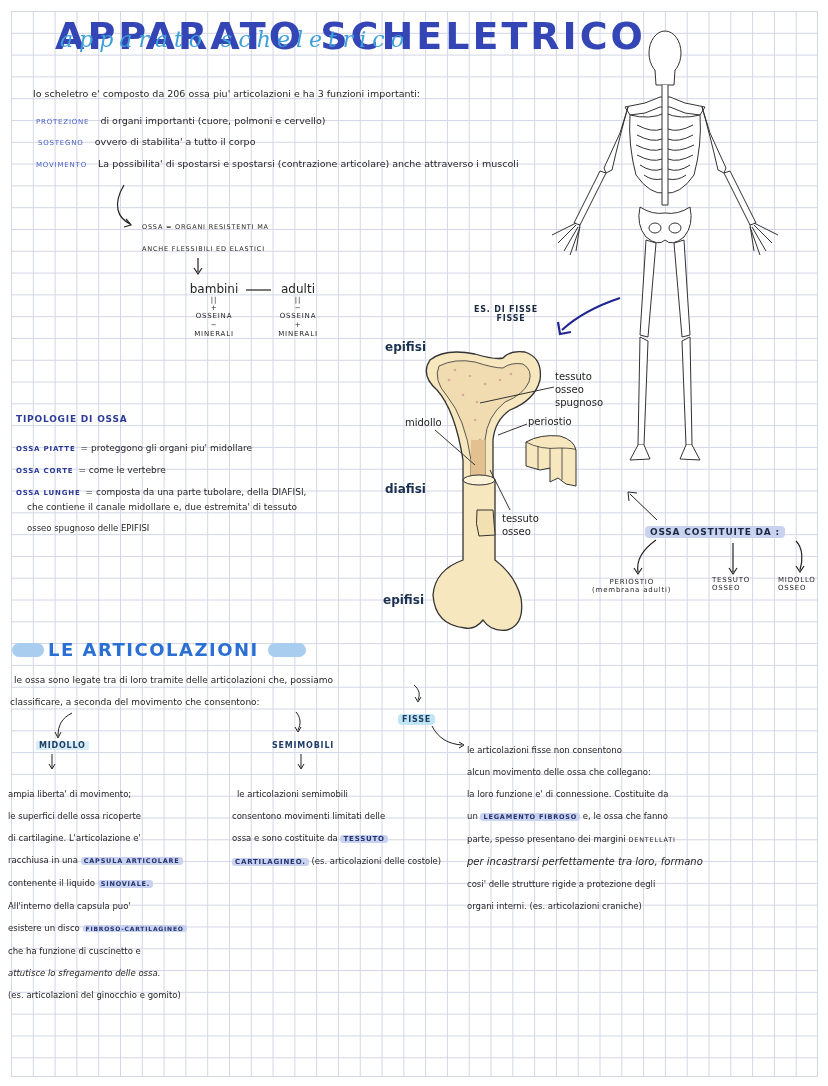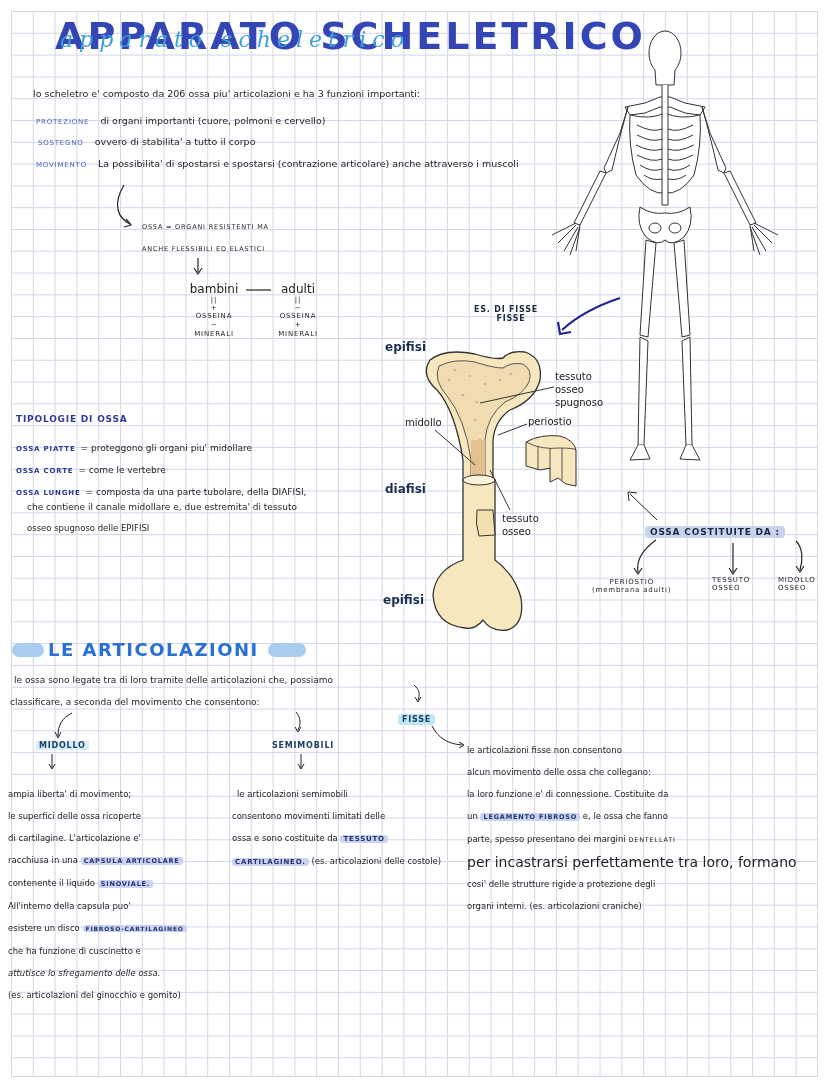--- a/index.html
+++ b/index.html
@@ -238,16 +238,16 @@
   <div class="hand" style="font-size:8.5px;"><span>ossa e sono costituite da</span> <span class="caps hl" style="font-size:7px;">TESSUTO</span></div>
   <div class="hand" style="font-size:8.5px;"><span class="caps hl" style="font-size:7px;">CARTILAGINEO.</span> <span>(es. articolazioni delle costole)</span></div>
 </div>
 
 <div class="abs" style="left:467px;top:739px;line-height:22px;">
   <div class="hand" style="font-size:8.5px;">le articolazioni fisse non consentono</div>
   <div class="hand" style="font-size:8.5px;">alcun movimento delle ossa che collegano:</div>
   <div class="hand" style="font-size:8.5px;">la loro funzione e' di connessione. Costituite da</div>
   <div class="hand" style="font-size:8.5px;"><span>un</span> <span class="caps hl" style="font-size:6.5px;">LEGAMENTO FIBROSO</span> <span>e, le ossa che fanno</span></div>
   <div class="hand" style="font-size:8.5px;"><span>parte, spesso presentano dei margini</span> <span class="caps" style="font-size:6.5px;">DENTELLATI</span></div>
-  <div class="hand" style="font-size:14px;">per incastrarsi perfettamente tra loro, formano</div>
+  <div class="hand" style="font-size:10px;font-style:italic;">per incastrarsi perfettamente tra loro, formano</div>
   <div class="hand" style="font-size:8.5px;">cosi' delle strutture rigide a protezione degli</div>
   <div class="hand" style="font-size:8.5px;">organi interni. (es. articolazioni craniche)</div>
 </div>
 
 </body></html>

